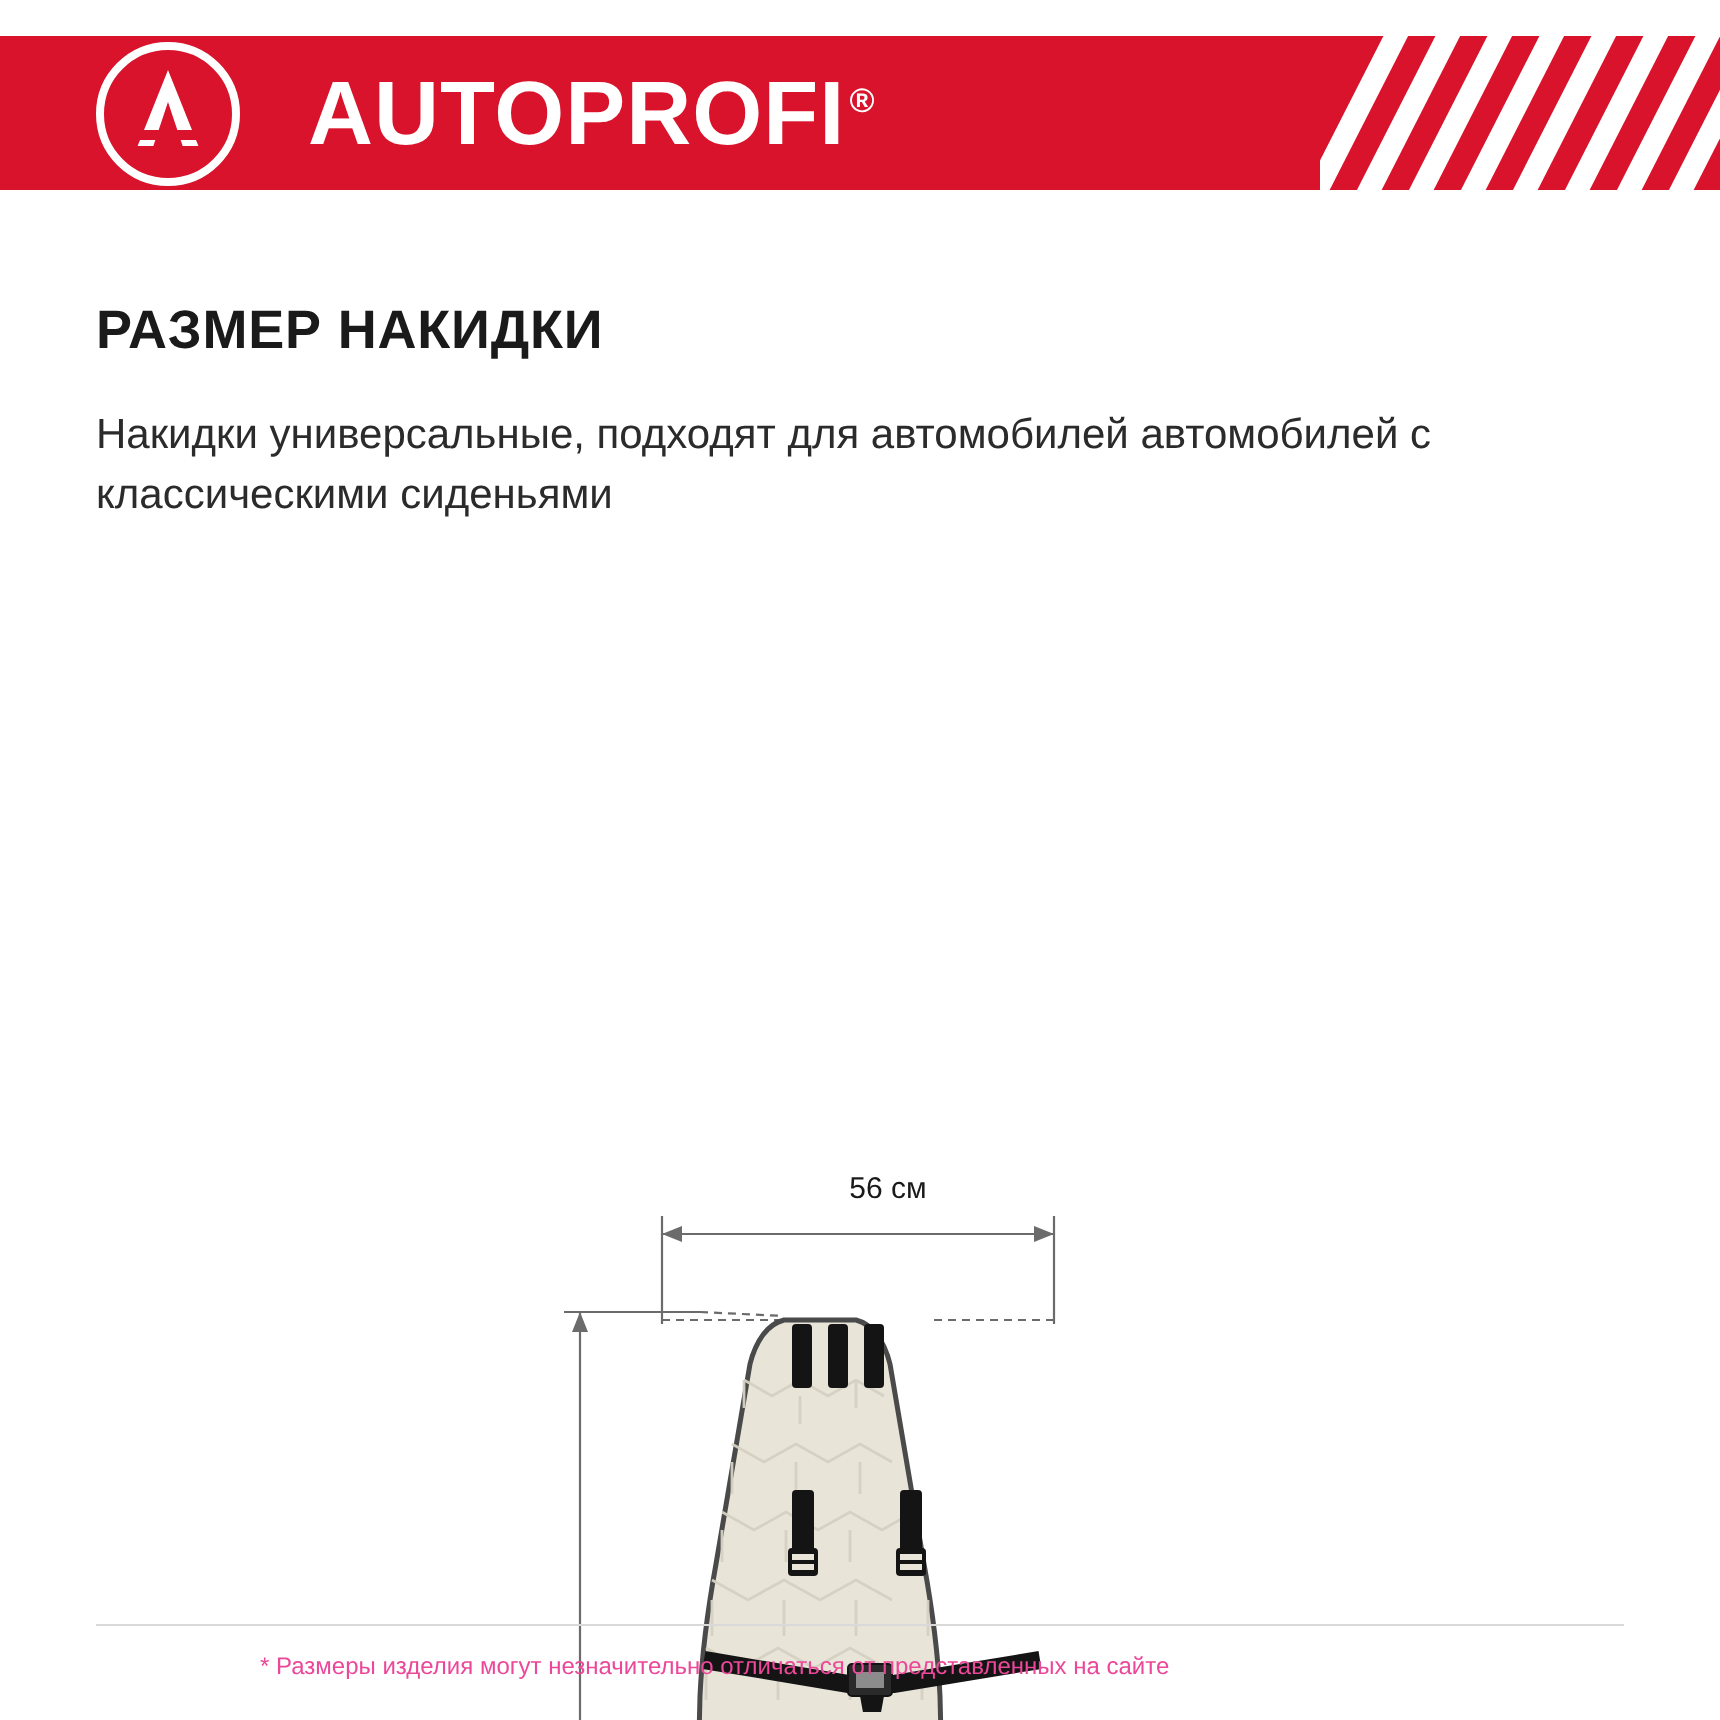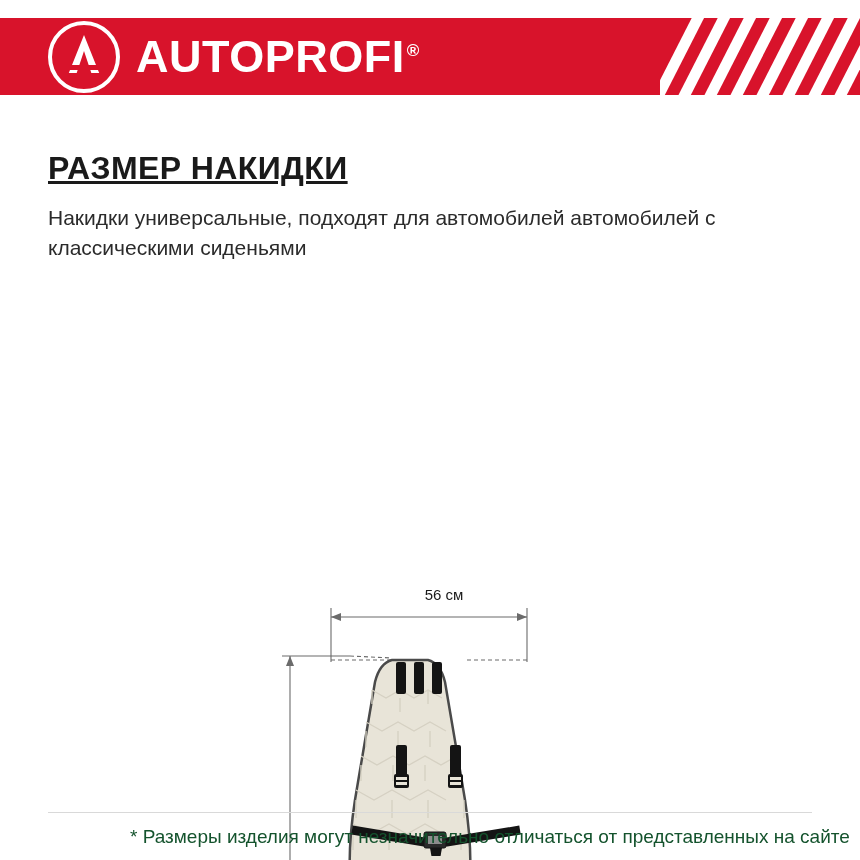--- a/index.html
+++ b/index.html
@@ -29,21 +29,21 @@
   }
   .logo-mark {
     margin-left: 48px;
     width: 72px;
     height: 72px;
     position: relative;
     flex: 0 0 auto;
   }
   .logo-mark svg { display: block; }
   .logo-text {
-    margin-left: 16px;
+    margin-left: 34px;
     color: #ffffff;
     font-size: 45px;
     font-weight: bold;
     letter-spacing: 0.5px;
     line-height: 1;
     position: relative;
     white-space: nowrap;
   }
   .logo-reg {
     font-size: 17px;
@@ -66,25 +66,24 @@
     height: 120px;
     background: #ffffff;
     transform: rotate(27deg);
   }
 
   
   .title {
     position: absolute;
     top: 150px;
     left: 48px;
-    font-size: 32px;
+    font-size: 27px;
     font-weight: bold;
     color: #1a1a1a;
     letter-spacing: 0.4px;
-    text-decoration: underline;
   }
   .subtitle {
     position: absolute;
     top: 203px;
     left: 48px;
     width: 790px;
     font-size: 21px;
     line-height: 30px;
     color: #2b2b2b;
   }
@@ -121,22 +120,22 @@
     left: 48px;
     top: 812px;
     width: 764px;
     height: 1px;
     background: #d9d9d9;
   }
   .footnote {
     position: absolute;
     left: 130px;
     top: 826px;
-    font-size: 19px;
-    color: #14532d;
+    font-size: 12px;
+    color: #ec4899;
   }
 </style>
 </head>
 <body>
 
 <div class="header">
 
   <div class="logo-mark">
     <svg width="72" height="72" viewBox="0 0 72 72">
       <circle cx="36" cy="36" r="34" fill="none" stroke="#ffffff" stroke-width="4"></circle>

